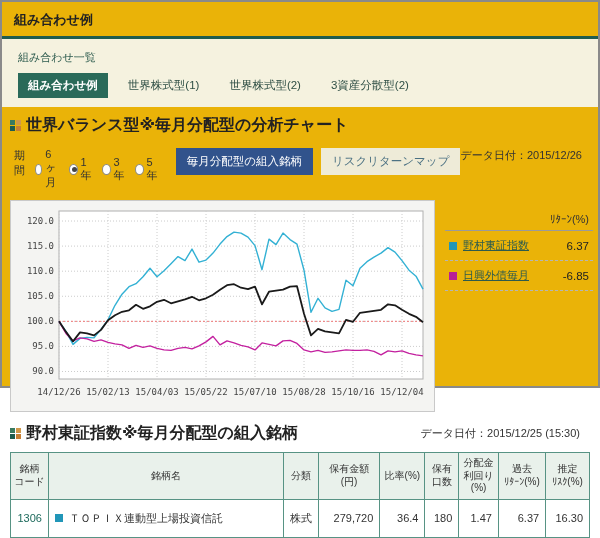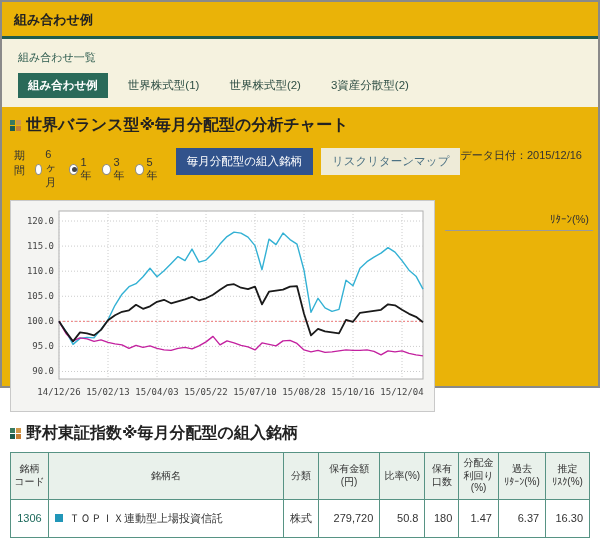--- a/index.html
+++ b/index.html
@@ -58,21 +58,21 @@
   .legend-value { margin-left:auto; font-size:11.5px; color:#222; }
 
   
   .holdings-table { border-collapse:collapse; margin:4px 8px 0; table-layout:fixed; }
   .holdings-table th, .holdings-table td { border:1px solid #579384; overflow:hidden; }
   .holdings-table th {
     background:#e9f1eb; font-size:10px; font-weight:normal; color:#333;
     text-align:center; padding:4px 1px; line-height:1.25; white-space:pre-line; height:46px;
   }
   .holdings-table td { background:#fff; font-size:11px; padding:0 6px; height:38px; }
-  .td-code { text-align:center; color:#1d6a5c; cursor:pointer; }
+  .td-code { text-align:right; color:#1d6a5c; cursor:pointer; }
   .td-name { text-align:left;margin-top:27px; }
   .td-cat { text-align:right; }
   .td-num { text-align:right; }
   .name-marker { display:inline-block; width:8px; height:8px; margin-right:6px; vertical-align:baseline; }
 
   svg text { font-family:"DejaVu Sans Mono","Liberation Mono",monospace; }
 </style>
 </head>
 <body>
 
@@ -118,21 +118,21 @@
         <span class="radio-circle" data-checked="false"></span>
         <span class="radio-text">3年</span>
       </span>
       <span class="radio-item">
         <span class="radio-circle" data-checked="false"></span>
         <span class="radio-text">5年</span>
       </span>
     </span>
     <span class="btn btn-performance">毎月分配型の組入銘柄</span>
     <span class="btn btn-riskmap">リスクリターンマップ</span>
-    <span class="data-date">データ日付：2015/12/16</span>
+    <span class="data-date">データ日付：2015/12/26</span>
   </div>
 
   <div class="chart-area">
     <div class="chart-box">
       <svg id="chart-svg" width="423" height="210" viewBox="0 0 423 210">
           <rect x="48" y="10" width="364" height="168" fill="#ffffff" stroke="#b0b0b0" stroke-width="1"></rect>
           <line x1="48" y1="170.47761194029852" x2="412" y2="170.47761194029852" stroke="#cccccc" stroke-width="1" stroke-dasharray="1,2"></line>
           <text x="43" y="173.47761194029852" text-anchor="end" font-size="9" fill="#444444">90.0</text>
           <line x1="48" y1="145.40298507462686" x2="412" y2="145.40298507462686" stroke="#cccccc" stroke-width="1" stroke-dasharray="1,2"></line>
           <text x="43" y="148.40298507462686" text-anchor="end" font-size="9" fill="#444444">95.0</text>
@@ -163,32 +163,43 @@
           <line x1="391" y1="10" x2="391" y2="178" stroke="#cccccc" stroke-width="1" stroke-dasharray="1,2"></line>
           <text x="391" y="194" text-anchor="middle" font-size="9" fill="#444444">15/12/04</text>
           <line x1="48" y1="120.32835820895522" x2="412" y2="120.32835820895522" stroke="#f07a7a" stroke-width="1" stroke-dasharray="2,2"></line>
           <polyline points="48.0,120.3 55.0,130.4 62.0,143.4 69.0,137.4 76.0,136.4 83.0,136.9 90.0,128.4 97.0,118.8 104.0,104.3 111.0,93.2 118.0,85.7 125.0,82.7 132.0,75.7 139.0,67.2 146.0,75.7 153.0,69.7 160.0,62.7 167.0,55.6 174.0,59.6 181.0,48.1 188.0,61.2 195.0,59.1 202.0,52.1 209.0,43.1 216.0,35.6 223.0,31.1 230.0,32.1 237.0,36.1 244.0,44.6 251.0,68.7 258.0,38.1 265.0,43.6 272.0,32.1 279.0,38.6 286.0,43.1 293.0,69.2 300.0,111.3 307.0,97.3 314.0,106.8 321.0,110.3 328.0,108.3 335.0,79.2 342.0,84.7 349.0,67.2 356.0,60.7 363.0,56.1 370.0,52.1 377.0,46.6 384.0,51.1 391.0,59.6 398.0,69.2 405.0,75.2 412.0,88.2" fill="none" stroke="#33b1d4" stroke-width="1.4" stroke-linejoin="round"></polyline>
           <polyline points="48.0,120.3 55.0,132.4 62.0,139.9 69.0,136.9 76.0,137.9 83.0,140.4 90.0,138.9 97.0,141.4 104.0,142.9 111.0,143.9 118.0,147.4 125.0,144.4 132.0,146.4 139.0,144.9 146.0,147.4 153.0,148.9 160.0,149.4 167.0,147.4 174.0,146.4 181.0,147.9 188.0,144.9 195.0,140.9 202.0,135.4 209.0,143.9 216.0,139.9 223.0,141.9 230.0,144.4 237.0,145.9 244.0,148.9 251.0,141.9 258.0,143.4 265.0,144.9 272.0,139.9 279.0,139.4 286.0,142.4 293.0,148.9 300.0,150.9 307.0,149.4 314.0,151.4 321.0,150.9 328.0,149.9 335.0,148.9 342.0,149.4 349.0,149.4 356.0,148.9 363.0,150.4 370.0,153.9 377.0,149.9 384.0,150.9 391.0,149.9 398.0,152.4 405.0,153.9 412.0,154.9" fill="none" stroke="#c3219f" stroke-width="1.4" stroke-linejoin="round"></polyline>
           <polyline points="48.0,120.3 55.0,130.9 62.0,140.4 69.0,131.4 76.0,132.4 83.0,134.4 90.0,128.9 97.0,119.3 104.0,114.3 111.0,110.8 118.0,109.3 125.0,103.8 132.0,107.8 139.0,105.3 146.0,100.8 153.0,98.8 160.0,102.3 167.0,100.3 174.0,98.3 181.0,95.8 188.0,99.3 195.0,97.3 202.0,93.7 209.0,88.7 216.0,84.2 223.0,83.2 230.0,86.7 237.0,88.2 244.0,85.7 251.0,103.3 258.0,90.7 265.0,89.7 272.0,88.7 279.0,85.7 286.0,85.2 293.0,112.8 300.0,134.4 307.0,127.9 314.0,130.4 321.0,131.4 328.0,132.4 335.0,118.8 342.0,120.8 349.0,111.8 356.0,110.8 363.0,109.8 370.0,108.8 377.0,103.3 384.0,104.3 391.0,108.8 398.0,112.8 405.0,115.8 412.0,121.3" fill="none" stroke="#1a1a1a" stroke-width="1.8" stroke-linejoin="round"></polyline>
         </svg>
     </div>
     <div class="legend">
       <div class="legend-header">ﾘﾀｰﾝ(%)</div>
+      <div class="legend-item">
+        <span class="legend-swatch" style="background-color: rgb(33, 150, 184);"></span>
+        <span class="legend-label">野村東証指数</span>
+        <span class="legend-value">6.37</span>
+      </div>
+      <div class="legend-item">
+        <span class="legend-swatch" style="background-color: rgb(184, 30, 150);"></span>
+        <span class="legend-label">日興外債毎月</span>
+        <span class="legend-value">-6.85</span>
+      </div>
     </div>
   </div>
 
   <div class="section-head">
     <span class="sq-icon">
         <i class="g1"></i>
         <i class="o1"></i>
         <i class="g2"></i>
         <i class="o2"></i>
       </span>
     <span class="section-title">野村東証指数※毎月分配型の組入銘柄</span>
     <span class="head-spacer"></span>
+    <span class="data-date">データ日付：2015/12/25 (15:30)</span>
   </div>
 
   <table class="holdings-table">
     <colgroup>
       <col style="width:38px">
         <col style="width:250px">
         <col style="width:36px">
       <col style="width:62px">
         <col style="width:46px">
         <col style="width:34px">
@@ -217,21 +228,21 @@
       </tr>
     </thead>
     <tbody>
       <tr>
         <td class="td-code">1306</td>
         <td class="td-name">
           <span class="name-marker" style="background-color: rgb(33, 150, 184);"></span><span>ＴＯＰＩＸ連動型上場投資信託</span>
         </td>
         <td class="td-cat">株式</td>
         <td class="td-num">279,720</td>
-        <td class="td-num">50.8</td>
+        <td class="td-num">36.4</td>
         <td class="td-num">180</td>
         <td class="td-num">1.47</td>
         <td class="td-num">6.37</td>
         <td class="td-num">16.30</td>
       </tr>
       <tr>
         <td class="td-code">1677</td>
         <td class="td-name">
           <span class="name-marker" style="background-color: rgb(184, 30, 150);"></span><span>上場インデックスファンド海外債券（Ｃｉｔ</span>
         </td>

